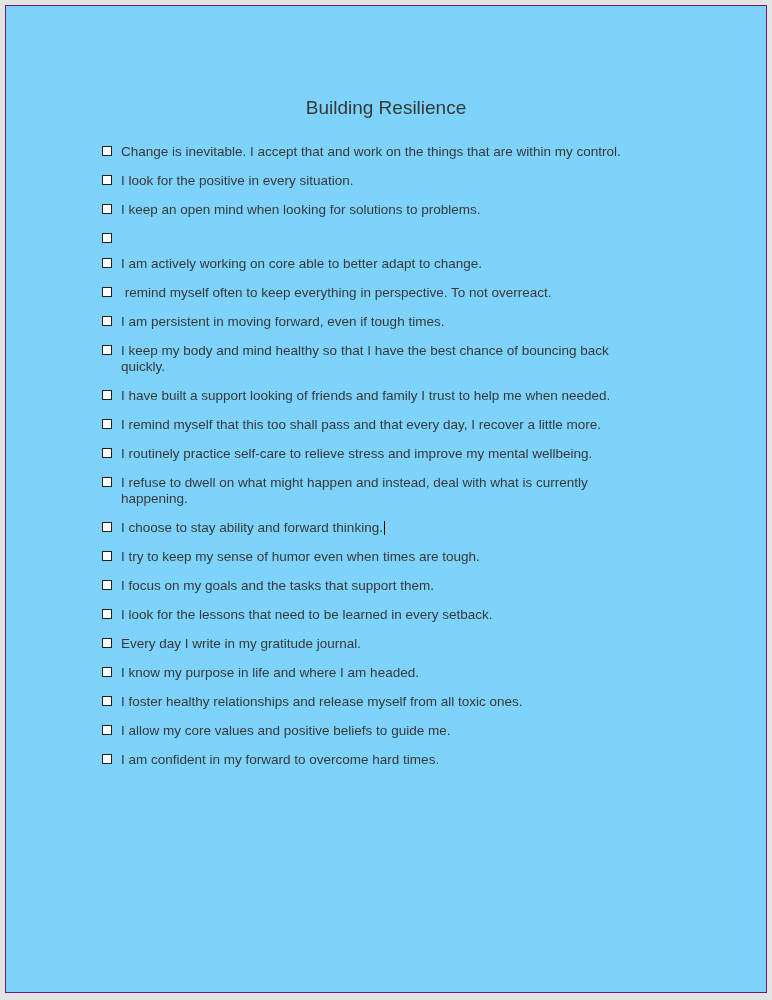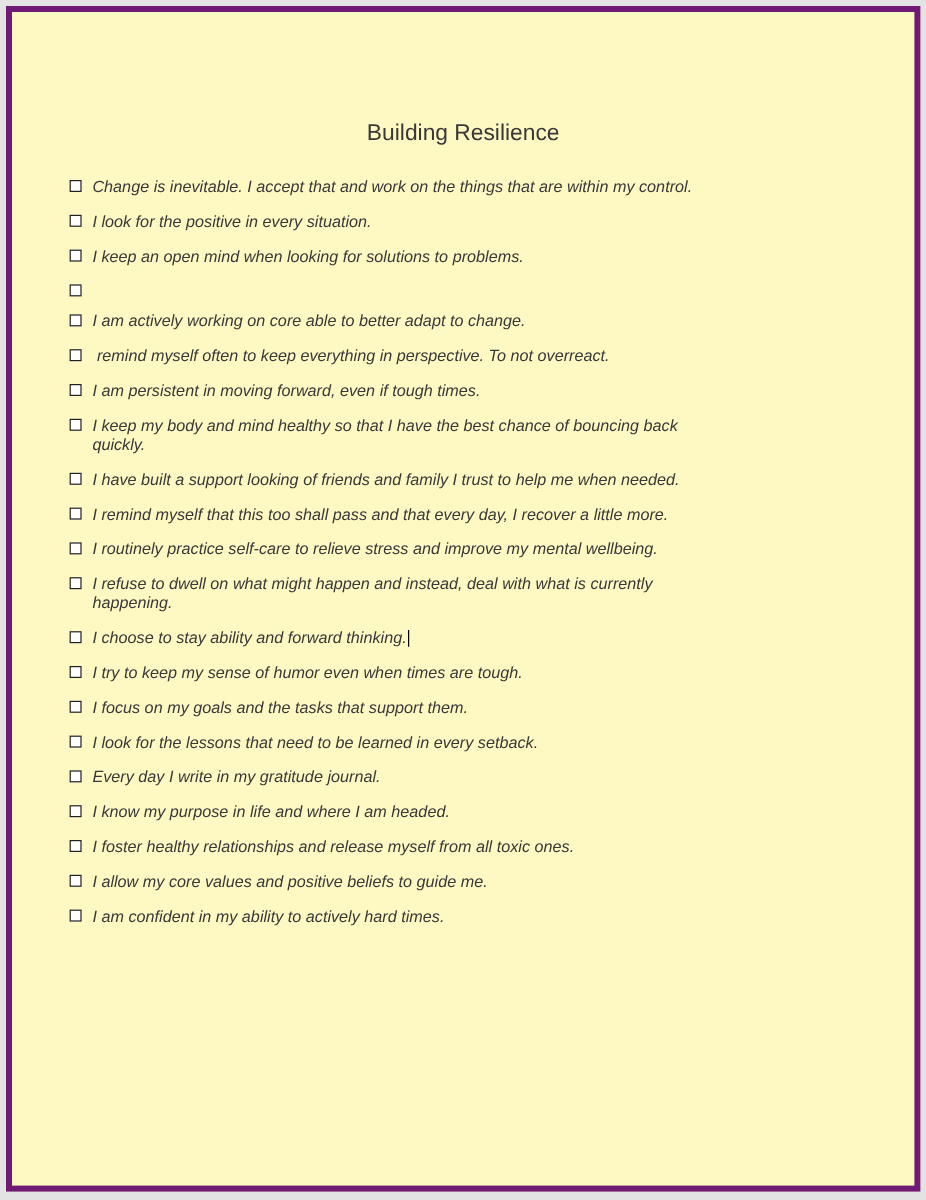--- a/index.html
+++ b/index.html
@@ -6,44 +6,43 @@
   html, body {
     margin: 0; padding: 0;
     width: 772px; height: 1000px;
     background: #e3e3e3;
     font-family: "Liberation Sans", sans-serif;
   }
   .page {
     position: absolute;
     left: 5px; top: 5px;
     width: 762px; height: 988px;
-    background: #fef9c3;
-    border: 5px solid #701a75;
+    background: #7dd3fc;
+    border: 1px solid #701a75;
   }
   .title {
     margin: 0;
     padding-top: 90px;
     text-align: center;
     font-size: 19px;
     font-weight: 400;
     line-height: 24px;
     color: #383838;
   }
   .intro {
     margin: 31px 0 0 84px;
     width: 600px;
     font-size: 13.5px;
     line-height: 15.5px;
     color: #383838;
     white-space: pre-wrap;
   }
   .checklist {
     margin-top: 24px;
-    padding-left: 48px;
-    font-style: italic;
+    padding-left: 96px;
   }
   .item {
     display: flex;
     align-items: flex-start;
     margin-bottom: 13px;
     font-size: 13.5px;
     line-height: 16px;
     color: #383838;
   }
   .checkbox {
@@ -172,16 +171,16 @@
     <span class="label">I foster healthy relationships and release myself from all toxic ones.</span>
   </div>
 
   <div class="item">
     <span class="checkbox"></span>
     <span class="label">I allow my core values and positive beliefs to guide me.</span>
   </div>
 
   <div class="item">
     <span class="checkbox"></span>
-    <span class="label">I am confident in my ability to actively hard times.</span>
+    <span class="label">I am confident in my forward to overcome hard times.</span>
   </div>
 </div>
 </div>
 
 </body></html>

